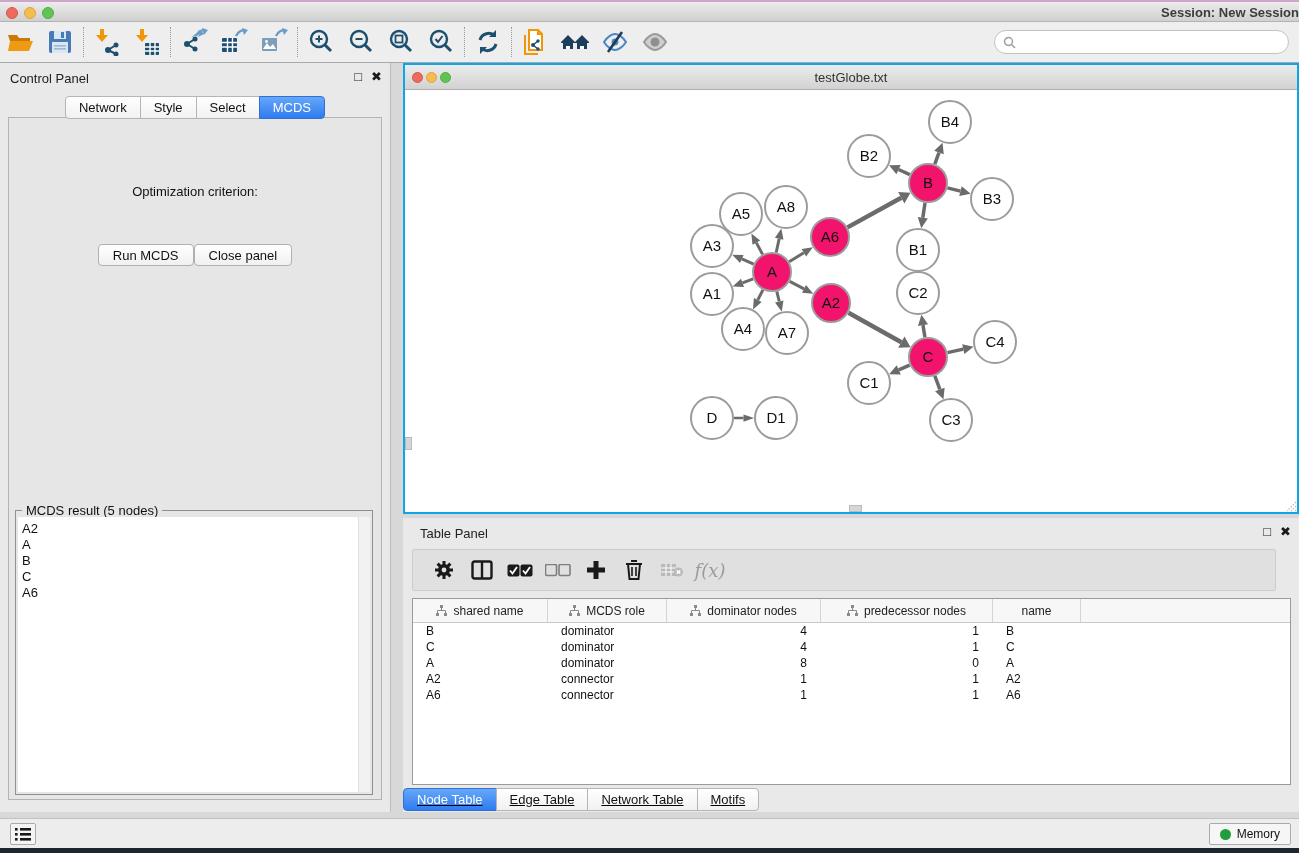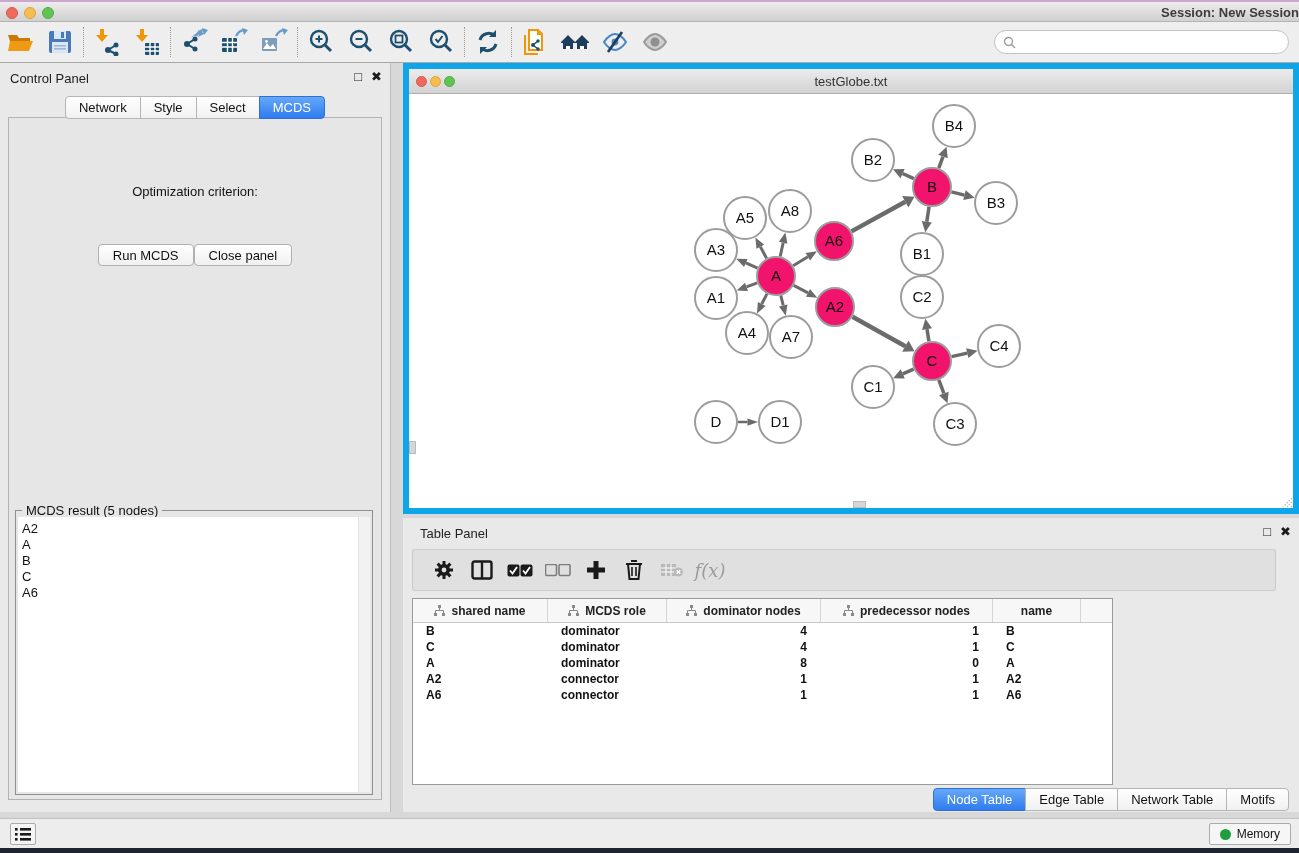--- a/index.html
+++ b/index.html
@@ -59,48 +59,48 @@
   .result-group { position:absolute; left:6px; right:8px; top:392px; bottom:4px;
     border:1px solid #8f8f8f; }
   .result-legend { position:absolute; left:6px; top:-8px; background:#e6e6e6; padding:0 4px; font-size:13px; color:#111; }
   .result-list { position:absolute; left:2px; right:2px; top:6px; bottom:2px; background:#fff; overflow:hidden; }
   .result-scroll { position:absolute; right:0; top:0; bottom:0; width:12px; background:#f2f2f2; border-left:1px solid #e2e2e2; }
   .result-list ul { list-style:none; padding:4px 0 0 4px; }
   .result-list li { font-size:13px; line-height:16px; color:#111; }
 
   
   .net-window { position:absolute; left:403px; top:0; width:896px; height:451px;
-    background:#fff; border:6px solid #0ea5e9; }
+    background:#fff; border:2px solid #0ea5e9; }
   .net-titlebar { position:absolute; left:0; top:0; right:0; height:25px;
     background:linear-gradient(#ececec,#d2d2d2); border-bottom:1px solid #aeaeae; }
   .net-titlebar .title { position:absolute; left:0; right:0; top:5px; text-align:center; font-size:13px; color:#333; }
   .net-lights { position:absolute; left:7px; top:7px; display:flex; gap:3px; }
   .net-lights .light { width:11px; height:11px; }
   .net-canvas { position:absolute; left:0; top:25px; right:0; bottom:0; background:#fff; }
   .mini-v { position:absolute; left:0px; top:347px; width:7px; height:13px; background:#d6d6d6; border:1px solid #bbb; }
   .mini-h { position:absolute; left:444px; bottom:0px; width:13px; height:7px; background:#d6d6d6; border:1px solid #bbb; }
   .grip { position:absolute; right:0; bottom:0; }
 
   
   .table-panel { position:absolute; left:403px; top:455px; width:896px; height:294px; background:#e9e9e9; }
   .tp-toolbar { position:absolute; left:9px; right:23px; top:31px; height:42px;
     background:#e0e0e0; border:1px solid #cccccc; border-radius:2px; display:flex; align-items:center; padding-left:12px; }
   .tp-btn { width:38px; height:32px; display:flex; align-items:center; justify-content:center; }
   .fx { font-family:"DejaVu Serif", serif; font-style:italic; font-size:18px; color:#9b9b9b; }
 
-  .node-table { position:absolute; left:9px; top:80px; width:701px; height:187px;
-    background:#fff; border:1px solid #9a9a9a; font-size:12px; color:#111;font-weight:bold; }
+  .node-table { position:absolute; left:9px; top:80px; width:879px; height:187px;
+    background:#fff; border:1px solid #9a9a9a; font-size:12px; color:#111; }
   .nt-header { display:flex; height:24px; background:#f7f7f7; border-bottom:1px solid #c9c9c9; }
   .nt-hcell { display:flex; align-items:center; justify-content:center; gap:6px;
     border-right:1px solid #d4d4d4; height:100%; color:#222; }
   .nt-hcell:last-child { border-right:none; }
   .nt-row { display:flex; height:16px; line-height:16px; }
   .nt-cell { overflow:hidden; white-space:nowrap; }
 
-  .bottom-tabs { position:absolute; left:0; right:10px; top:270px; display:flex; justify-content:flex-end; }
+  .bottom-tabs { position:absolute; left:0; right:10px; top:270px; display:flex; justify-content:flex-start;text-decoration:underline; }
 
   
   .statusbar { position:absolute; left:0; top:818px; width:1299px; height:30px;
     background:#ededed; border-top:1px solid #c2c2c2; }
   .list-btn { position:absolute; left:10px; top:4px; width:26px; height:22px; background:#f4f4f4;
     border:1px solid #ababab; border-radius:2px; display:flex; align-items:center; justify-content:center; }
   .memory-btn { position:absolute; right:8px; top:4px; height:22px; background:#f6f6f6;
     border:1px solid #ababab; border-radius:2px; display:flex; align-items:center; gap:6px;
     padding:0 10px; font-size:12px; color:#111; }
   .memdot { width:11px; height:11px; border-radius:50%; background:#1e9e3e; }

